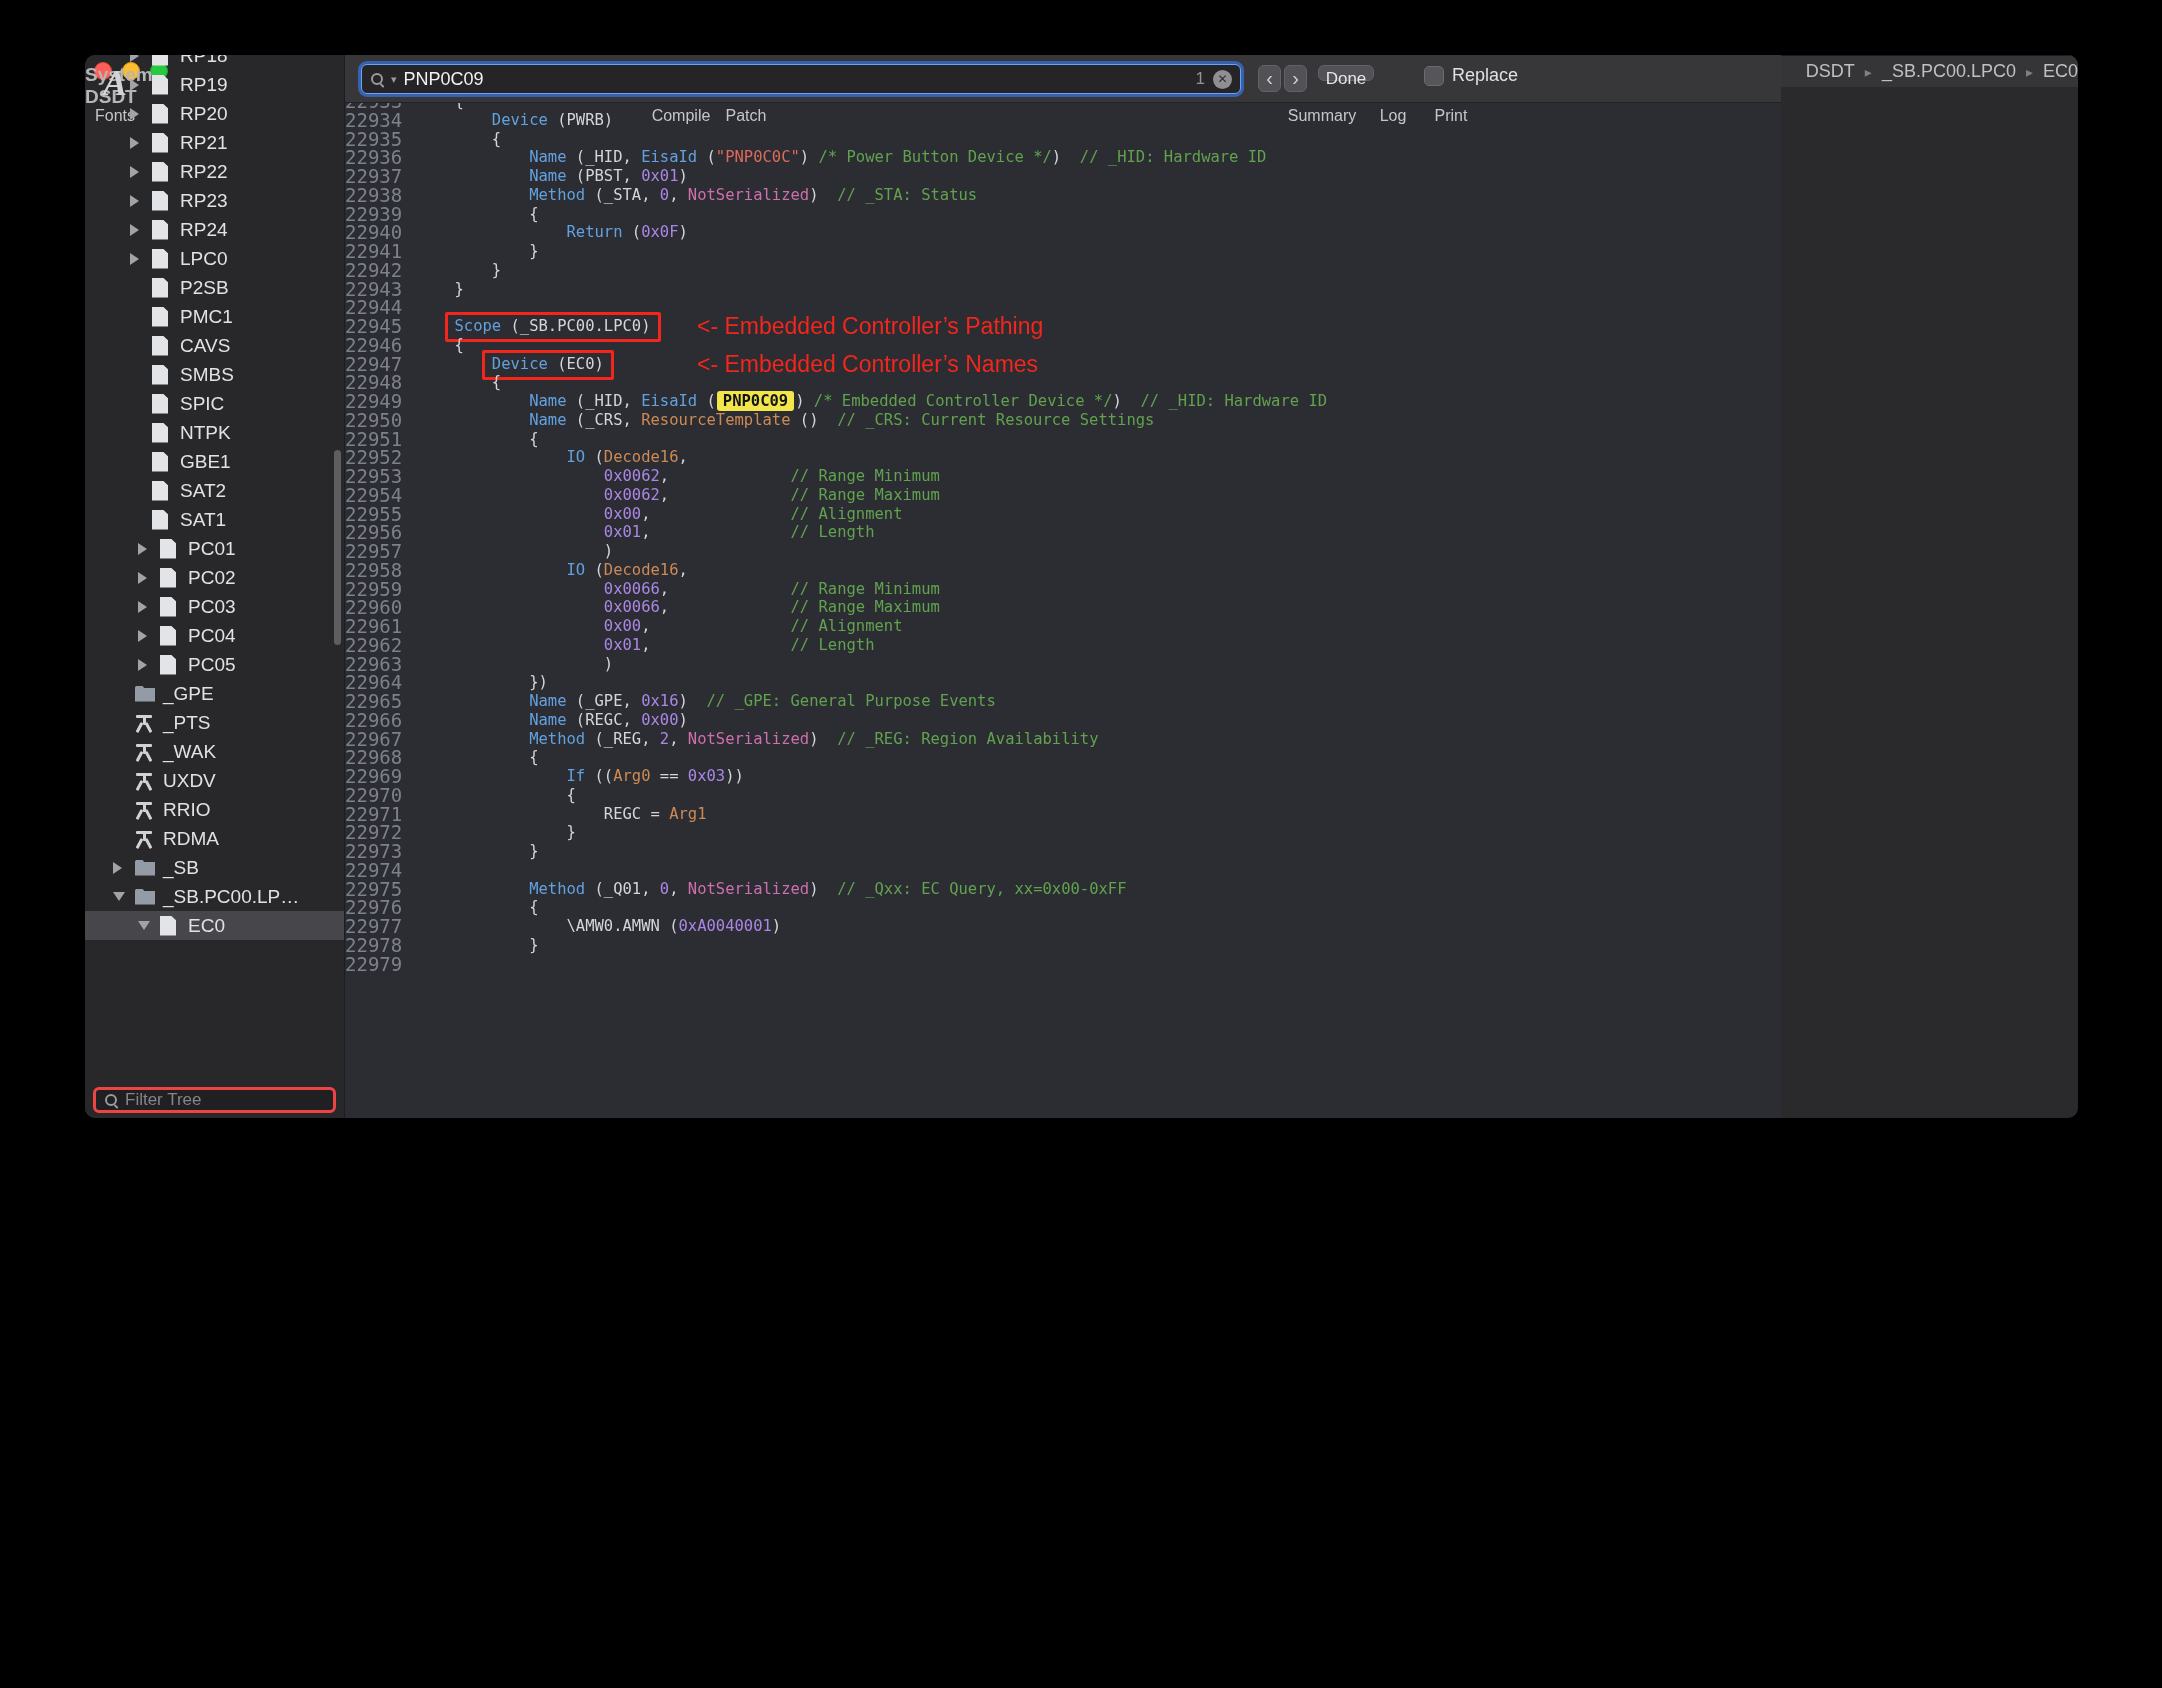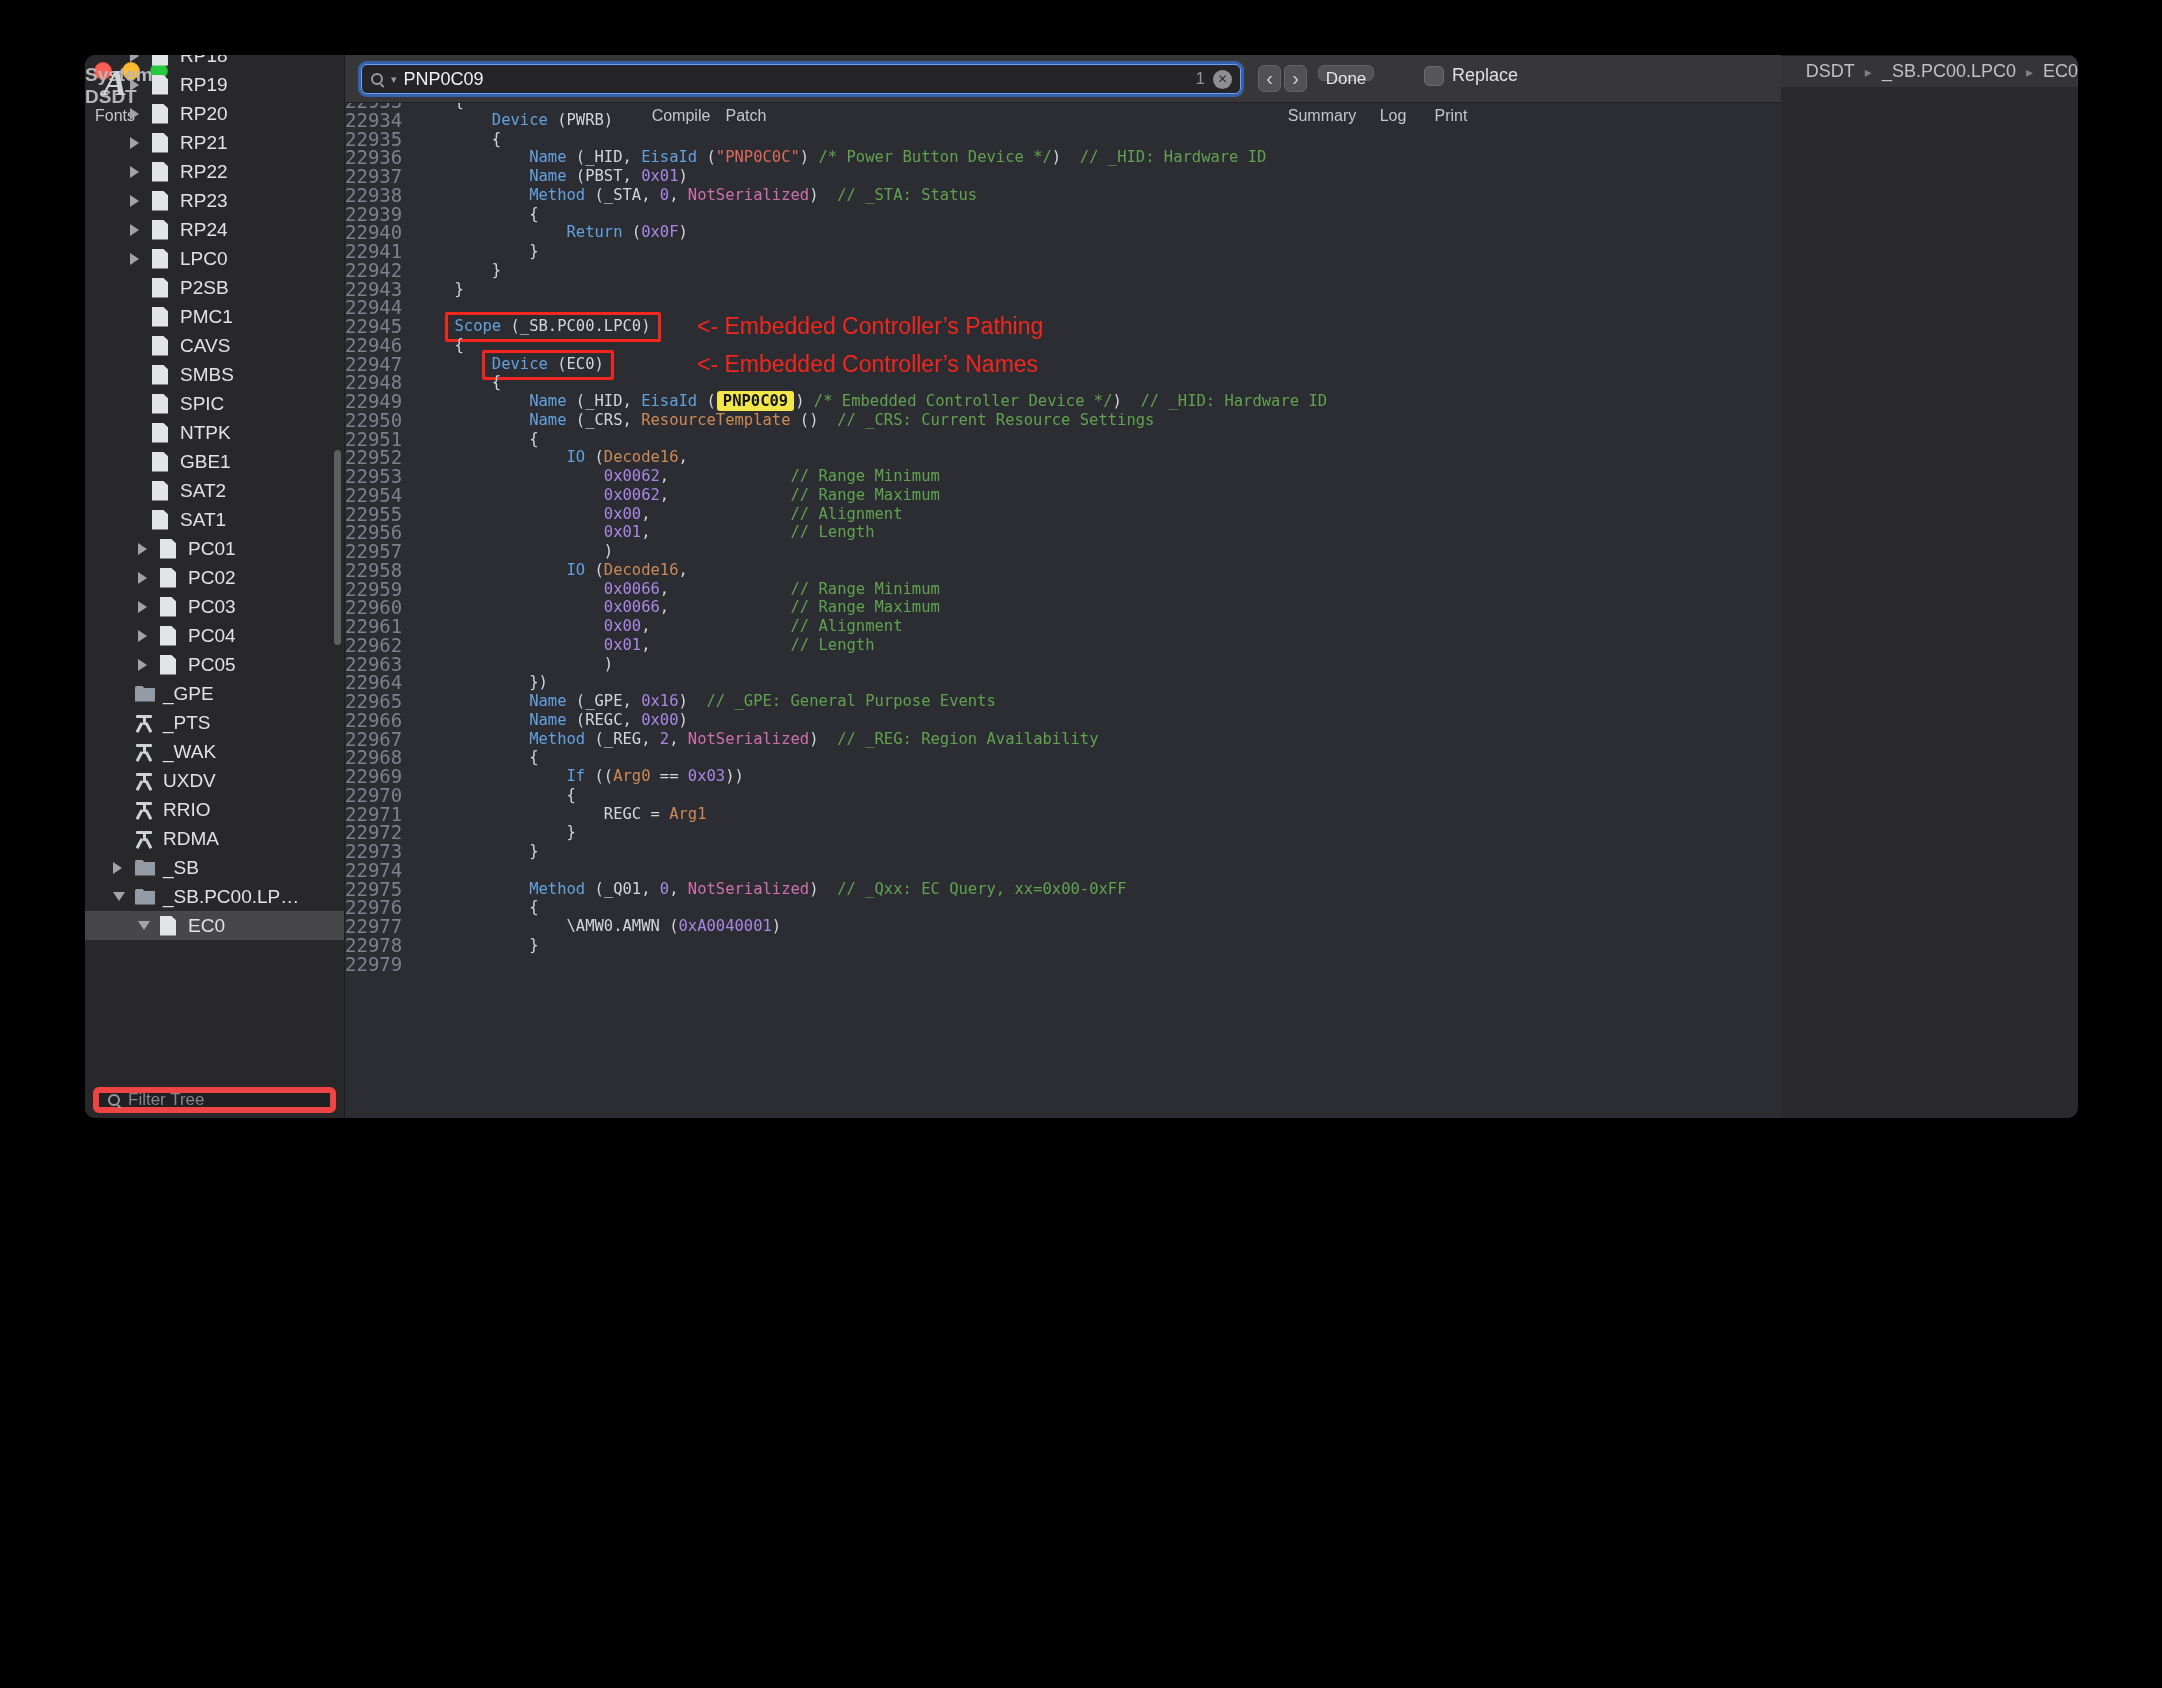--- a/index.html
+++ b/index.html
@@ -56,21 +56,21 @@
   .ic-method .b1 { left:1px; right:1px; top:2px; height:3px; }
   .ic-method .b2 { left:50%; margin-left:-1.5px; top:2px; width:3px; height:10px; }
   .ic-method .b3 { left:3px; top:9px; width:3px; height:11px; transform:rotate(28deg); }
   .ic-method .b4 { right:3px; top:9px; width:3px; height:11px; transform:rotate(-28deg); }
   .tlabel { font-size:19px; color:#e2e2e4; }
   .tree-scrollbar { position:absolute; right:3px; top:395px; width:7px; height:195px;
     border-radius:4px; background:#8a8a8f; opacity:.55; }
 
   .filter-row { flex:none; height:34px; padding:3px 8px 5px; }
   .filter-field { height:26px; border-radius:6px; background:#202022;
-    border:6px solid #ef4444; display:flex; align-items:center; padding:0 8px; }
+    border:3px solid #ef4444; display:flex; align-items:center; padding:0 8px; }
   .filter-field input { flex:1; background:transparent; border:none; outline:none;
     color:#cfcfd2; font-size:17px; }
   .filter-field input::placeholder { color:#85858a; }
 
   .mag { position:relative; width:15px; height:15px; flex:none; margin-right:6px; }
   .mag::before { content:""; position:absolute; left:1px; top:1px; width:8px; height:8px;
     border:2px solid #9a9aa0; border-radius:50%; }
   .mag::after { content:""; position:absolute; left:11px; top:11px; width:5px; height:2px;
     background:#9a9aa0; border-radius:1px; transform:rotate(45deg); transform-origin:0 0; }
 

